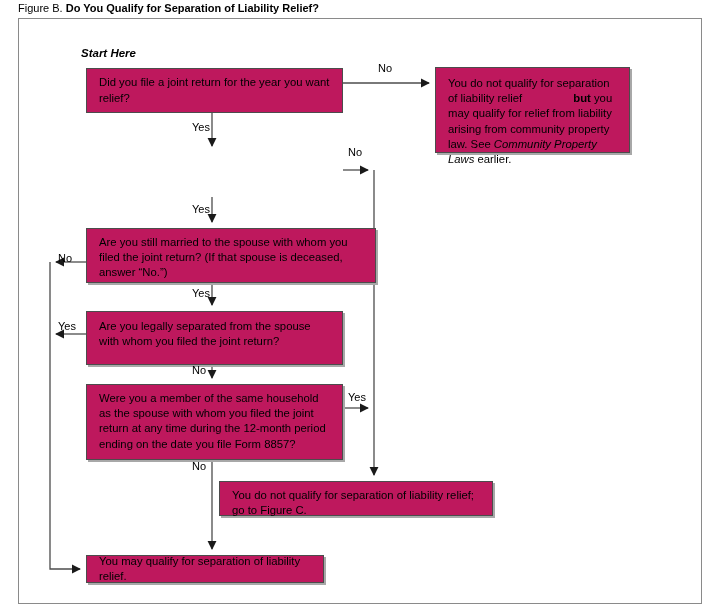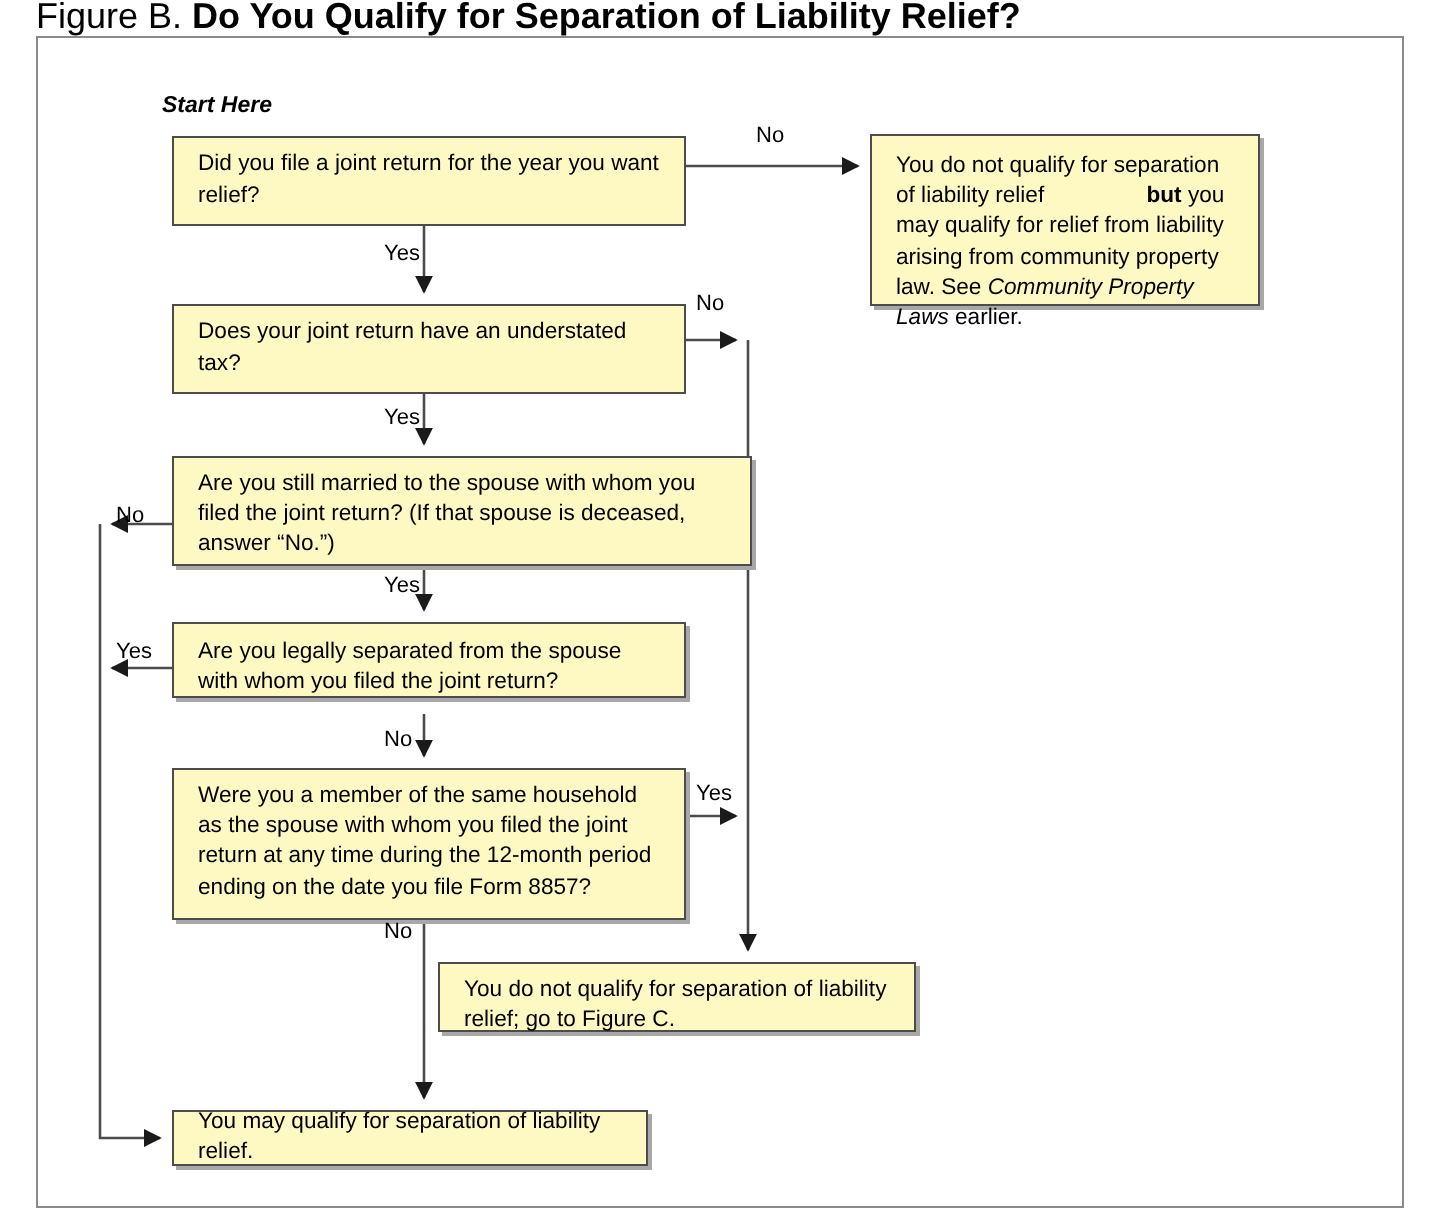--- a/index.html
+++ b/index.html
@@ -16,21 +16,21 @@
     width: 721px;
     height: 612px;
     background: #ffffff;
     overflow: hidden;
   }
   
   #figure-caption {
     position: absolute;
     left: 18px;
     top: 1px;
-    font-size: 18px;
+    font-size: 11px;
     color: #000;
     white-space: nowrap;
     line-height: 15px;
   }
   #figure-caption .cap-label { font-weight: normal; }
   #figure-caption .cap-title { font-weight: bold; }
 
   
   #figure-frame {
     position: absolute;
@@ -49,21 +49,21 @@
     left: 0; top: 0;
     width: 721px;
     height: 612px;
   }
   #flow-svg { position: absolute; left: 0; top: 0; }
 
   
   .node {
     position: absolute;
     box-sizing: border-box;
-    background: #fef9c3;
+    background: #be185d;
     border: 1px solid #4c4c4c;
     color: #000;
     font-size: 11.3px;
     line-height: 15.2px;
     padding: 5px 9px 5px 12px;
     display: flex;
     align-items: center;
   }
   .node.shadowed {
     box-shadow: 2px 2px 0 0 #a8a8a8;
@@ -72,25 +72,25 @@
   .node b { font-weight: bold; margin-left: 48px; }
   .node i { font-style: italic; }
 
   
   #node-q1 { left: 86px;  top: 68px;  width: 257px; height: 45px; }
   #node-r1 { left: 435px; top: 67px;  width: 195px; height: 86px;
              align-items: flex-start; padding-top: 8px; }
   #node-q2 { left: 86px;  top: 152px; width: 257px; height: 45px; }
   #node-q3 { left: 86px;  top: 228px; width: 290px; height: 55px;
              align-items: flex-start; padding-top: 6px; }
-  #node-q4 { left: 86px;  top: 311px; width: 257px; height: 38px;
+  #node-q4 { left: 86px;  top: 311px; width: 257px; height: 54px;
              align-items: flex-start; padding-top: 7px; }
   #node-q5 { left: 86px;  top: 384px; width: 257px; height: 76px;
              align-items: flex-start; padding-top: 6px; }
-  #node-r2 { left: 219px; top: 481px; width: 239px; height: 35px;
+  #node-r2 { left: 219px; top: 481px; width: 274px; height: 35px;
              align-items: flex-start; padding-top: 6px; }
   #node-r3 { left: 86px;  top: 555px; width: 238px; height: 28px; }
 
   
   .edge-label {
     position: absolute;
     font-size: 11px;
     color: #000;
     white-space: nowrap;
     line-height: 12px;
@@ -179,23 +179,20 @@
   <div id="lbl-start">Start Here</div>
 
   <div class="node" id="node-q1">
     <span class="txt">Did you file a joint return for the year you want relief?</span>
   </div>
 
   <div class="node shadowed" id="node-r1">
     <span class="txt">You do not qualify for separation of liability relief <b>but</b> you may qualify for relief from liability arising from community property law. See <i>Community Property Laws</i> earlier.</span>
   </div>
 
-  <div class="node" id="node-q2">
-    <span class="txt">Does your joint return have an understated tax?</span>
-  </div>
 
   <div class="node shadowed" id="node-q3">
     <span class="txt">Are you still married to the spouse with whom you filed the joint return? (If that spouse is deceased, answer “No.”)</span>
   </div>
 
   <div class="node shadowed" id="node-q4">
     <span class="txt">Are you legally separated from the spouse with whom you filed the joint return?</span>
   </div>
 
   <div class="node shadowed" id="node-q5">

